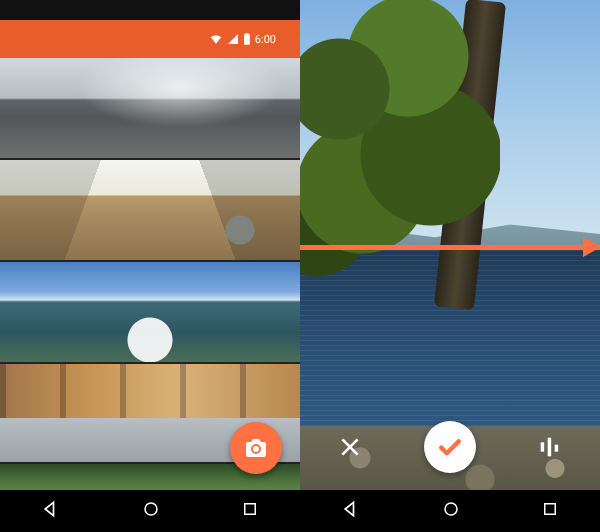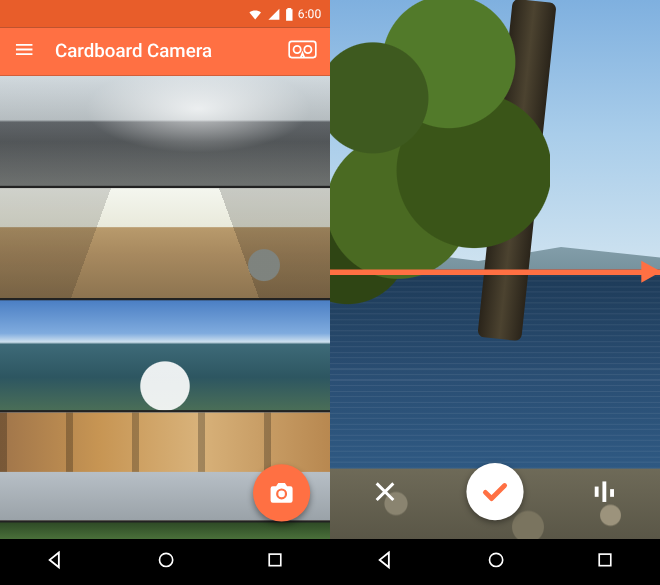--- a/index.html
+++ b/index.html
@@ -14,29 +14,30 @@
   .phone {
     width: 300px;
     height: 532px;
     display: flex;
     flex-direction: column;
     position: relative;
     background: #111;
   }
   
   .statusbar {
-    height: 25px;
+    height: 38px;
     background: #e85d2a;
     display: flex;
     align-items: center;
     justify-content: flex-end;
-    padding: 0 8px;
+    padding: 0 24px;
     color: #fff;
     font-size: 11px;
     gap: 4px;
+    margin-top: 20px;
   }
   .statusbar svg { fill: #fff; }
   .appbar {
     height: 44px;
     background: #ff7043;
     display: flex;
     align-items: center;
     padding: 0 12px;
     color: #fff;
     font-size: 17px;
@@ -222,37 +223,20 @@
       </svg>
     <svg width="12" height="12" viewBox="0 0 24 24">
         <path d="M2 22h20V2L2 22z"></path>
       </svg>
     <svg width="8" height="14" viewBox="0 0 12 24">
         <path d="M3 2h6v2h2v18H1V4h2V2z"></path>
       </svg>
     <span>6:00</span>
   </div>
 
-  <div class="appbar">
-    <span>
-      <svg width="20" height="20" viewBox="0 0 24 24" fill="#fff">
-          <path d="M3 6h18v2H3V6zm0 5h18v2H3v-2zm0 5h18v2H3v-2z"></path>
-        </svg>
-    </span>
-    <span>Cardboard Camera</span>
-    <span class="spacer"></span>
-    <span>
-      <svg width="26" height="18" viewBox="0 0 32 20" fill="none" stroke="#fff" stroke-width="2">
-        <rect x="1" y="1" width="30" height="18" rx="3"></rect>
-        <circle cx="10" cy="10" r="4"></circle>
-          <circle cx="22" cy="10" r="4"></circle>
-        <path d="M14 19l2-5 2 5"></path>
-      </svg>
-    </span>
-  </div>
 
   <div class="gallery">
     <div class="pano pano1" aria-label="mountain-clouds-panorama"></div>
     <div class="pano pano2" aria-label="rv-interior-panorama"></div>
     <div class="pano pano3" aria-label="geyser-lake-panorama"></div>
     <div class="pano pano4" aria-label="colonnade-boardwalk-panorama"></div>
     <div class="pano pano5" aria-label="green-foliage-panorama"></div>
 
     <div class="fab">
       <svg width="24" height="24" viewBox="0 0 24 24">

